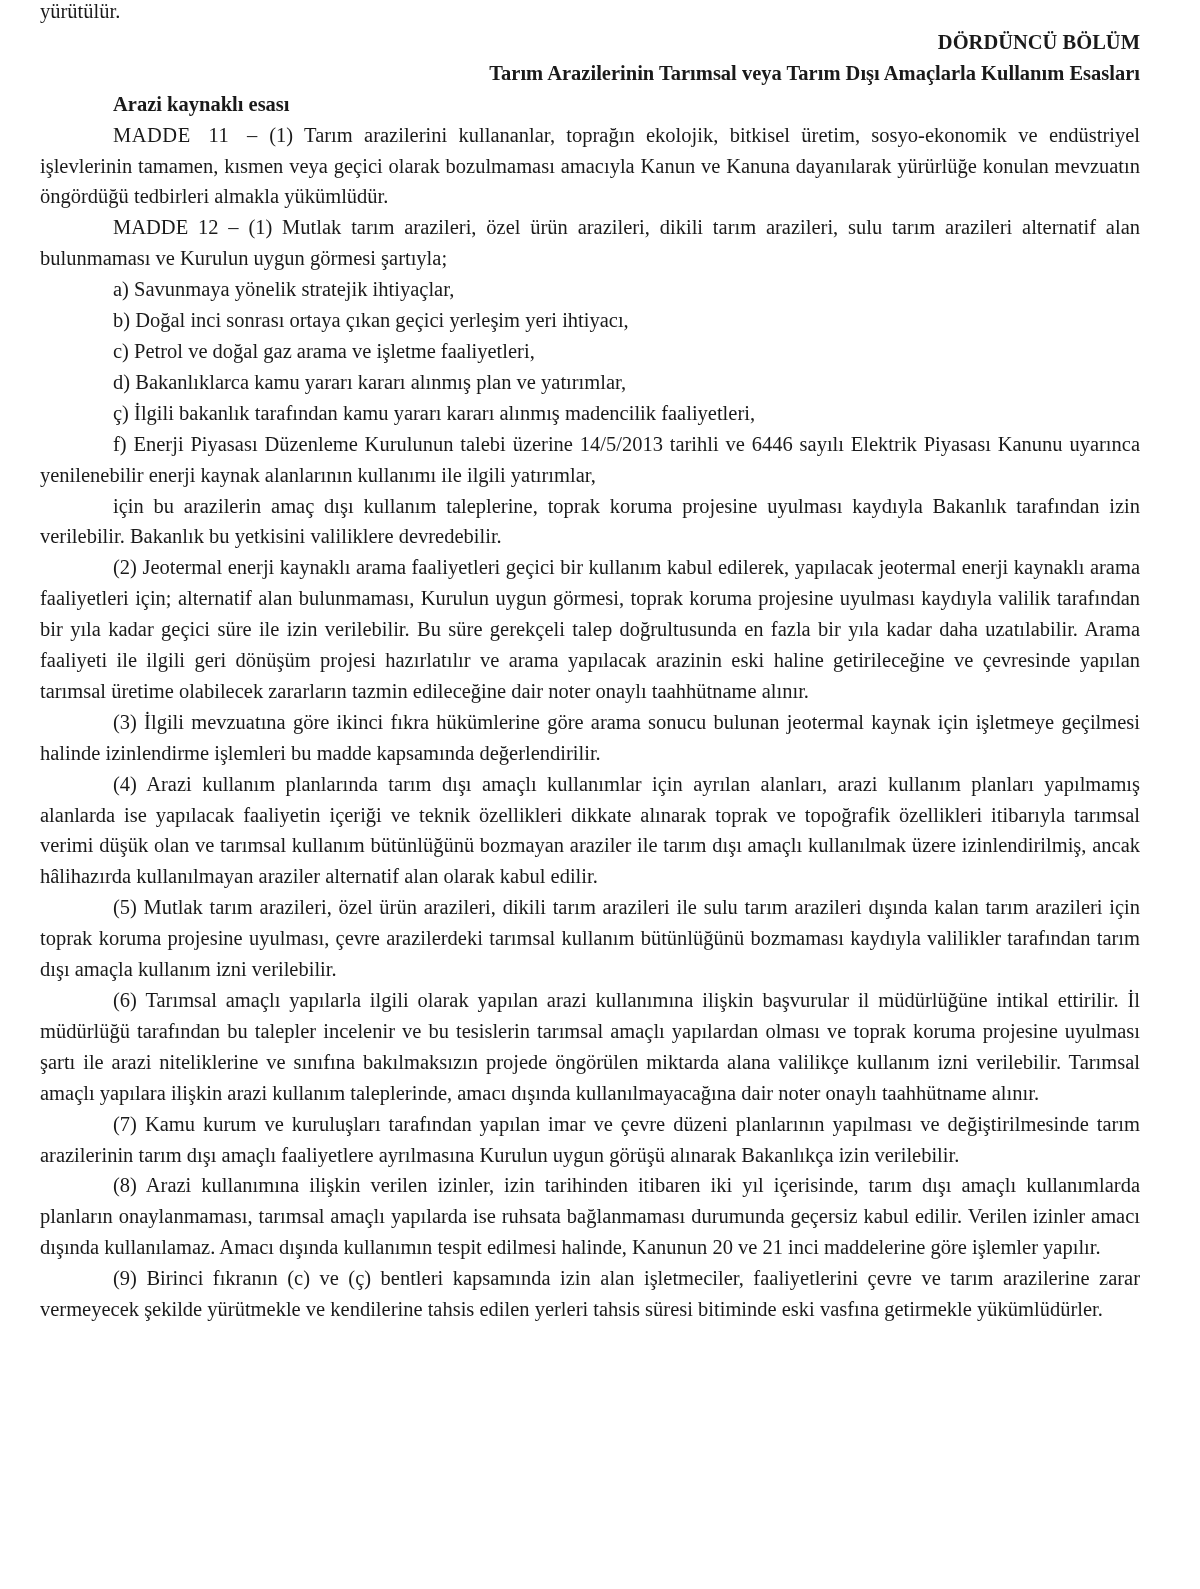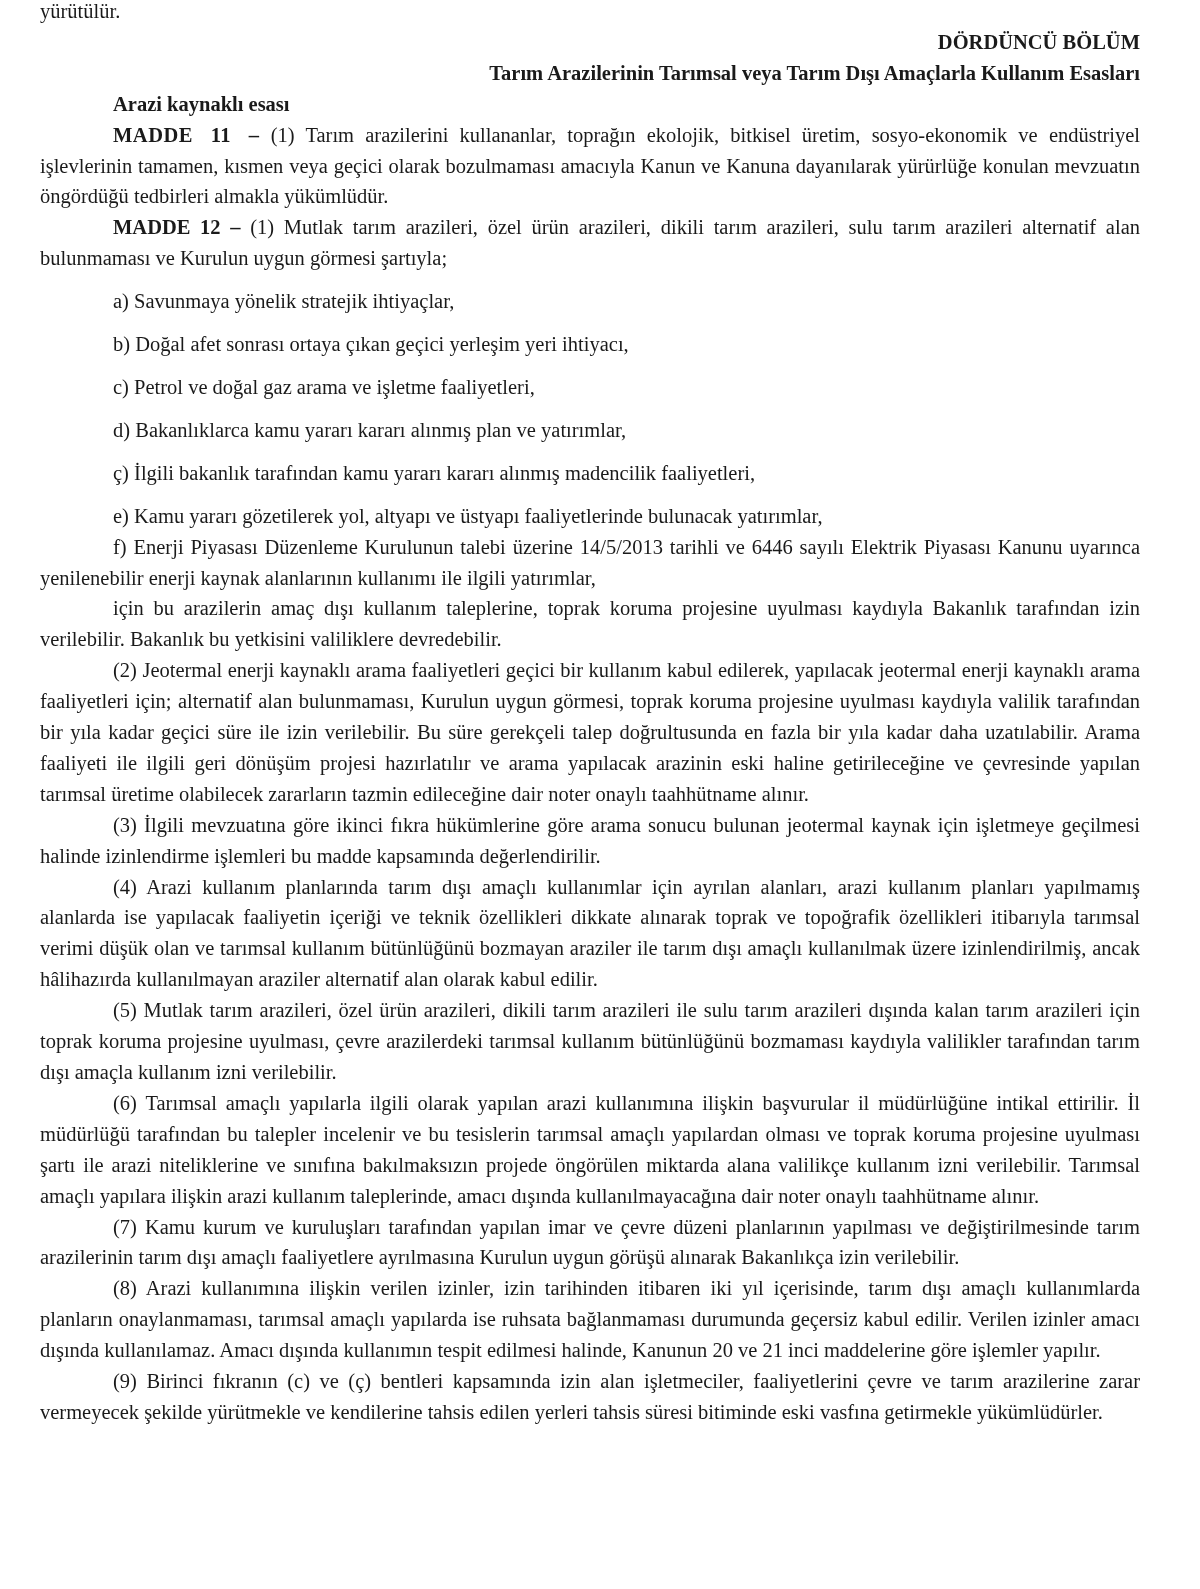--- a/index.html
+++ b/index.html
@@ -17,23 +17,23 @@
     padding: 0 60px 0 40px;
     box-sizing: border-box;
     width: 1200px;
     margin-top: -4px;
   }
   p { margin: 0; text-align: justify; }
   .indent { text-indent: 73px; }
   .noindent { text-indent: 0; }
   .center { text-align: right; font-weight: bold; }
   .heading { font-weight: bold; text-indent: 73px; }
-  .madde-label { font-weight: bold; }
+  .madde-label { font-weight: normal; }
   .madde-11 .madde-label { letter-spacing: 0.5px; word-spacing: 6px; }
-  .list-item { text-indent: 73px; text-align: left; margin-top: 12px; }
+  .list-item { text-indent: 73px; text-align: left; }
 </style>
 </head>
 <body>
 
 <div class="page">
 
   <p class="noindent">yürütülür.</p>
 
   <p class="center">DÖRDÜNCÜ BÖLÜM</p>
   <p class="center">Tarım Arazilerinin Tarımsal veya Tarım Dışı Amaçlarla Kullanım Esasları</p>
@@ -43,25 +43,24 @@
     <span class="madde-label">MADDE 11 –</span>
     <span>(1) Tarım arazilerini kullananlar, toprağın ekolojik, bitkisel üretim, sosyo-ekonomik ve endüstriyel işlevlerinin tamamen, kısmen veya geçici olarak bozulmaması amacıyla Kanun ve Kanuna dayanılarak yürürlüğe konulan mevzuatın öngördüğü tedbirleri almakla yükümlüdür.</span>
   </p>
 
   <p class="indent">
     <span class="madde-label">MADDE 12 –</span>
     <span>(1) Mutlak tarım arazileri, özel ürün arazileri, dikili tarım arazileri, sulu tarım arazileri alternatif alan bulunmaması ve Kurulun uygun görmesi şartıyla;</span>
   </p>
 
   <p class="list-item">a) Savunmaya yönelik stratejik ihtiyaçlar,</p>
-  <p class="list-item">b) Doğal afet sonrası ortaya çıkan geçici yerleşim yeri ihtiyacı,</p>
+  <p class="list-item">b) Doğal inci sonrası ortaya çıkan geçici yerleşim yeri ihtiyacı,</p>
   <p class="list-item">c) Petrol ve doğal gaz arama ve işletme faaliyetleri,</p>
   <p class="list-item">d) Bakanlıklarca kamu yararı kararı alınmış plan ve yatırımlar,</p>
   <p class="list-item">ç) İlgili bakanlık tarafından kamu yararı kararı alınmış madencilik faaliyetleri,</p>
-  <p class="list-item">e) Kamu yararı gözetilerek yol, altyapı ve üstyapı faaliyetlerinde bulunacak yatırımlar,</p>
   <p class="indent">f) Enerji Piyasası Düzenleme Kurulunun talebi üzerine 14/5/2013 tarihli ve 6446 sayılı Elektrik Piyasası Kanunu uyarınca yenilenebilir enerji kaynak alanlarının kullanımı ile ilgili yatırımlar,</p>
 
   <p class="indent">için bu arazilerin amaç dışı kullanım taleplerine, toprak koruma projesine uyulması kaydıyla Bakanlık tarafından izin verilebilir. Bakanlık bu yetkisini valiliklere devredebilir.</p>
 
   <p class="indent">(2) Jeotermal enerji kaynaklı arama faaliyetleri geçici bir kullanım kabul edilerek, yapılacak jeotermal enerji kaynaklı arama faaliyetleri için; alternatif alan bulunmaması, Kurulun uygun görmesi, toprak koruma projesine uyulması kaydıyla valilik tarafından bir yıla kadar geçici süre ile izin verilebilir. Bu süre gerekçeli talep doğrultusunda en fazla bir yıla kadar daha uzatılabilir. Arama faaliyeti ile ilgili geri dönüşüm projesi hazırlatılır ve arama yapılacak arazinin eski haline getirileceğine ve çevresinde yapılan tarımsal üretime olabilecek zararların tazmin edileceğine dair noter onaylı taahhütname alınır.</p>
   <p class="indent">(3) İlgili mevzuatına göre ikinci fıkra hükümlerine göre arama sonucu bulunan jeotermal kaynak için işletmeye geçilmesi halinde izinlendirme işlemleri bu madde kapsamında değerlendirilir.</p>
   <p class="indent">(4) Arazi kullanım planlarında tarım dışı amaçlı kullanımlar için ayrılan alanları, arazi kullanım planları yapılmamış alanlarda ise yapılacak faaliyetin içeriği ve teknik özellikleri dikkate alınarak toprak ve topoğrafik özellikleri itibarıyla tarımsal verimi düşük olan ve tarımsal kullanım bütünlüğünü bozmayan araziler ile tarım dışı amaçlı kullanılmak üzere izinlendirilmiş, ancak hâlihazırda kullanılmayan araziler alternatif alan olarak kabul edilir.</p>
   <p class="indent">(5) Mutlak tarım arazileri, özel ürün arazileri, dikili tarım arazileri ile sulu tarım arazileri dışında kalan tarım arazileri için toprak koruma projesine uyulması, çevre arazilerdeki tarımsal kullanım bütünlüğünü bozmaması kaydıyla valilikler tarafından tarım dışı amaçla kullanım izni verilebilir.</p>
   <p class="indent">(6) Tarımsal amaçlı yapılarla ilgili olarak yapılan arazi kullanımına ilişkin başvurular il müdürlüğüne intikal ettirilir. İl müdürlüğü tarafından bu talepler incelenir ve bu tesislerin tarımsal amaçlı yapılardan olması ve toprak koruma projesine uyulması şartı ile arazi niteliklerine ve sınıfına bakılmaksızın projede öngörülen miktarda alana valilikçe kullanım izni verilebilir. Tarımsal amaçlı yapılara ilişkin arazi kullanım taleplerinde, amacı dışında kullanılmayacağına dair noter onaylı taahhütname alınır.</p>
   <p class="indent">(7) Kamu kurum ve kuruluşları tarafından yapılan imar ve çevre düzeni planlarının yapılması ve değiştirilmesinde tarım arazilerinin tarım dışı amaçlı faaliyetlere ayrılmasına Kurulun uygun görüşü alınarak Bakanlıkça izin verilebilir.</p>

